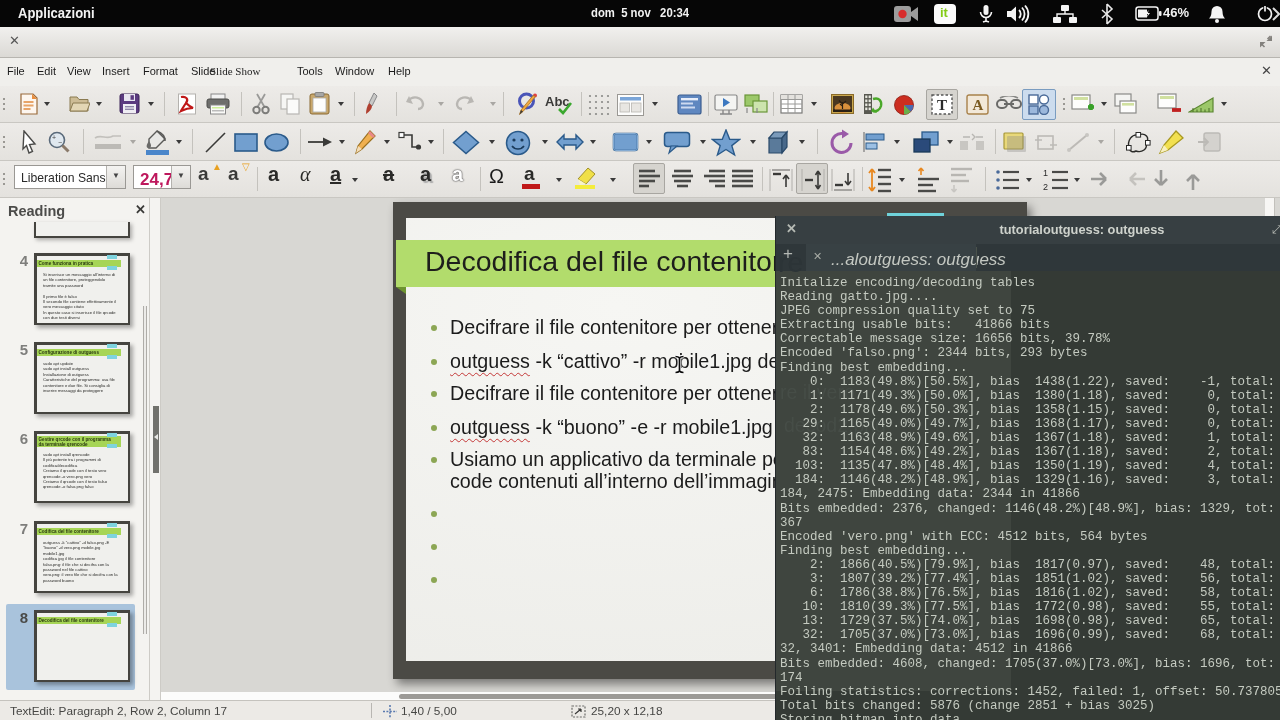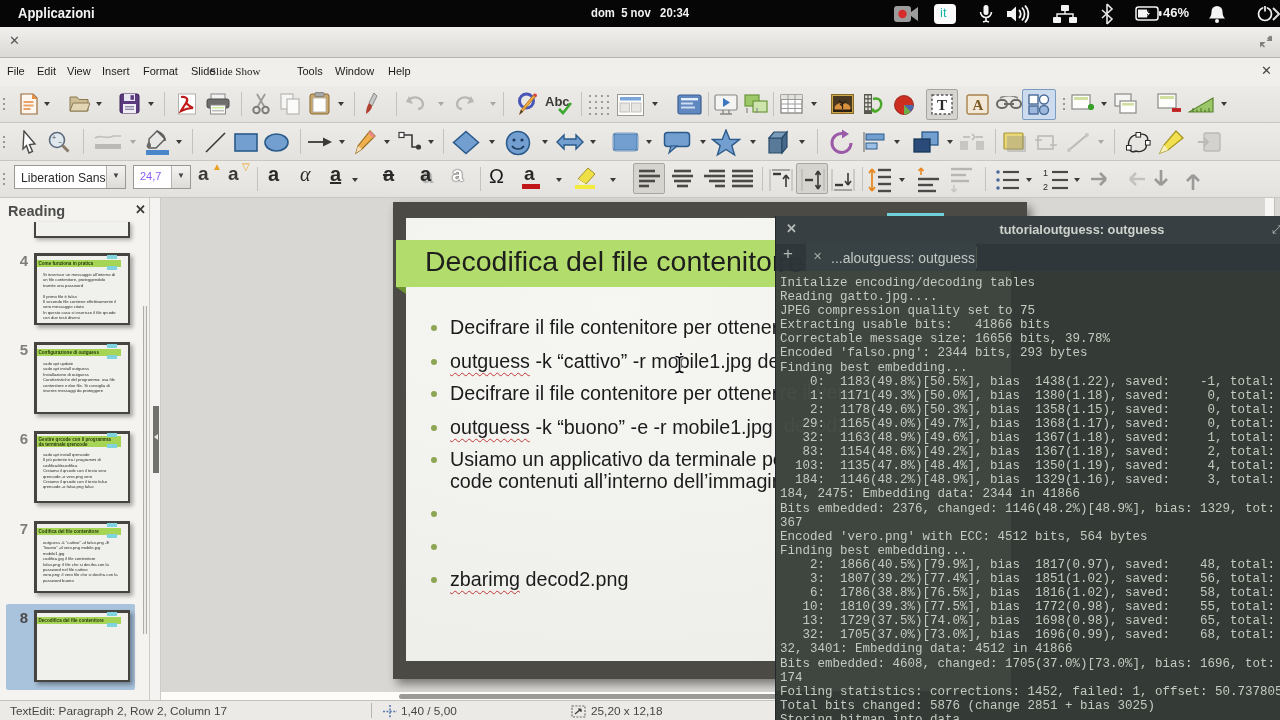--- a/index.html
+++ b/index.html
@@ -52,21 +52,21 @@
  <span class="txt" style="left:18px;font-size:14px;transform:scaleX(0.93);transform-origin:0 0;">Applicazioni</span>
  <span class="txt" style="left:591px;transform:scaleX(0.87);transform-origin:0 0;">dom&nbsp; 5 nov&nbsp;&nbsp; 20:34</span>
 
  <svg class="abs" style="left:893px;top:4px;" width="28" height="20" viewBox="0 0 28 20">
   <rect x="1" y="2" width="17" height="16" rx="3" fill="#9c9c9c"></rect>
   <circle cx="9.5" cy="10" r="4.2" fill="#d82c2c"></circle>
   <path d="M18 8 L25 3 L25 17 L18 12 Z" fill="#9c9c9c"></path>
  </svg>
 
  <div class="abs" style="left:934px;top:3.5px;width:22px;height:20px;background:#fbfbfb;border-radius:4px;"></div>
- <span class="abs" style="left:940px;top:5px;font-size:13px;font-weight:normal;color:#14b8a6;">it</span>
+ <span class="abs" style="left:940px;top:5px;font-size:13px;font-weight:bold;color:#84cc16;">it</span>
 
  <svg class="abs" style="left:978px;top:4px;" width="16" height="20" viewBox="0 0 16 20">
   <rect x="5.5" y="1" width="5" height="10" rx="2.5" fill="#f4f4f4"></rect>
   <path d="M2.5 8 a5.5 5.5 0 0 0 11 0" fill="none" stroke="#f4f4f4" stroke-width="1.6"></path>
   <line x1="8" y1="14" x2="8" y2="17" stroke="#f4f4f4" stroke-width="1.6"></line>
   <path d="M5 18 Q8 16.5 11 18" fill="none" stroke="#f4f4f4" stroke-width="1.4"></path>
  </svg>
 
  <svg class="abs" style="left:1005px;top:4px;" width="28" height="20" viewBox="0 0 28 20">
   <path d="M2 7 L6 7 L11 2.5 L11 17.5 L6 13 L2 13 Z" fill="#f4f4f4"></path>
@@ -529,21 +529,21 @@
 <div class="abs tbar" id="tb3">
     <div class="grip"></div>
 
  <div class="abs" style="left:14px;top:4px;width:112px;height:24px;background:#fff;border:1px solid #9a9894;box-sizing:border-box;">
    <span style="position:absolute;left:6px;top:4.5px;font-size:12.2px;color:#2a2a2a;">Liberation Sans</span>
    <div style="position:absolute;right:0;top:0;width:18px;height:22px;background:linear-gradient(#f4f3f1,#dddbd7);border-left:1px solid #b4b2ae;"></div>
    <span style="position:absolute;right:5px;top:5px;font-size:8px;color:#444;">▼</span>
  </div>
 
  <div class="abs" style="left:133px;top:4px;width:58px;height:24px;background:#fff;border:1px solid #9a9894;box-sizing:border-box;">
-   <span style="position:absolute;left:6px;top:4px;font-size:11px;color:#8b5cf6;">24,7</span>
+   <span style="position:absolute;left:6px;top:4px;font-size:17px;color:#be185d;font-weight:bold;">24,7</span>
    <div style="position:absolute;right:0;top:0;width:18px;height:22px;background:linear-gradient(#f4f3f1,#dddbd7);border-left:1px solid #b4b2ae;"></div>
    <span style="position:absolute;right:5px;top:5px;font-size:8px;color:#444;">▼</span>
  </div>
 
  <span class="abs" style="left:198px;top:2px;font-size:19px;font-weight:bold;color:#3a3a38;">a</span>
  <span class="abs" style="left:212px;top:0px;font-size:10px;color:#e8a020;">▲</span>
  <span class="abs" style="left:228px;top:2px;font-size:19px;font-weight:bold;color:#3a3a38;">a</span>
  <span class="abs" style="left:242px;top:0px;font-size:10px;color:#e8a020;">▽</span>
  <div class="vsep" style="left:257px;"></div>
  <span class="abs" style="left:268px;top:2px;font-size:20px;font-weight:bold;color:#2a2a28;">a</span>
@@ -766,21 +766,20 @@
     <div class="btext" style="top:153px;"><span class="sp">outguess</span> -k “cattivo” -r mobile1.jpg decod1.png</div>
  <div class="bullet" style="top:193px;"></div>
     <div class="btext" style="top:185px;">Decifrare il file contenitore per ottenere il vero messaggio</div>
  <div class="bullet" style="top:226.5px;"></div>
     <div class="btext" style="top:219px;"><span class="sp">outguess</span> -k “buono” -e -r mobile1.jpg decod2.png</div>
  <div class="bullet" style="top:259px;"></div>
     <div class="btext" style="top:251px;">Usiamo un applicativo da terminale per leggere i QR<br>code contenuti all’interno dell’immagine png</div>
  <div class="bullet" style="top:312.5px;"></div>
  <div class="bullet" style="top:345.5px;"></div>
  <div class="bullet" style="top:379px;"></div>
-    <div class="btext" style="top:371px;"><span class="sp">zbarimg</span> decod2.png</div>
 
  <div class="abs" style="left:726px;top:15px;width:57px;height:2.5px;background:#6fd2da;"></div>
 
  <svg class="abs" style="left:513px;top:157px;" width="11" height="19" viewBox="0 0 11 19">
   <path d="M1.5 1.5 C3 1.5 4.5 1.8 5.5 2.8 C6.5 1.8 8 1.5 9.5 1.5 M5.5 2.8 L5.5 16.2 M1.5 17.5 C3 17.5 4.5 17.2 5.5 16.2 C6.5 17.2 8 17.5 9.5 17.5" fill="none" stroke="#fff" stroke-width="3.6"></path>
   <path d="M1.5 1.5 C3 1.5 4.5 1.8 5.5 2.8 C6.5 1.8 8 1.5 9.5 1.5 M5.5 2.8 L5.5 16.2 M1.5 17.5 C3 17.5 4.5 17.2 5.5 16.2 C6.5 17.2 8 17.5 9.5 17.5" fill="none" stroke="#0a0a0a" stroke-width="1.7"></path>
  </svg>
 
  <div class="abs" style="left:1104px;top:0;width:8.5px;height:18px;background:#f7f6f4;"></div>
  <div class="abs" style="left:1112.5px;top:0;width:1px;height:18px;background:#c2c0bb;"></div>
@@ -806,21 +805,21 @@
  <div class="abs" id="ttitle">
    <span class="abs" style="left:10px;top:5px;font-size:13px;font-weight:bold;color:#b6bab4;">✕</span>
    <span class="abs" style="left:0;width:612px;text-align:center;top:6px;font-size:12.8px;font-weight:bold;color:#ced2cc;">tutorialoutguess: outguess</span>
    <span class="abs" style="left:496px;top:6px;font-size:12px;color:#b6bab4;">⤢</span>
  </div>
  <span class="abs" style="left:2px;top:30px;font-size:28.5px;color:#2c3437;z-index:5;">re</span>
  <div class="abs" id="ttabs">
    <span class="abs" style="left:7px;top:0px;font-size:17px;color:#b4b8b4;">+</span>
    <div class="abs" style="left:30px;top:0;width:170px;height:27px;background:#384144;"></div>
    <span class="abs" style="left:37px;top:6px;font-size:11px;color:#a8aca6;">✕</span>
-   <span class="abs" style="left:55px;top:6px;font-size:14px;color:#c4c8c2;">...aloutguess: outguess</span>
+   <span class="abs" style="left:55px;top:6px;font-size:17px;color:#c4c8c2;font-style:italic;">...aloutguess: outguess</span>
    <div class="abs" style="left:200px;top:3px;width:1px;height:21px;background:#4a524c;"></div>
  </div>
  <div class="abs" id="tbody">
   <div class="abs" style="left:0;top:0;width:235px;height:420px;background:#3f453f;"></div>
   <div class="abs" style="left:0;top:420px;width:235px;height:12px;background:#343a35;"></div>
   <span class="ghost" style="left:4px;top:110px;">re il vero</span>
   <span class="ghost" style="left:8px;top:143px;">decod2.png</span>
   <pre id="tpre">Initalize encoding/decoding tables
 Reading gatto.jpg....
 JPEG compression quality set to 75

